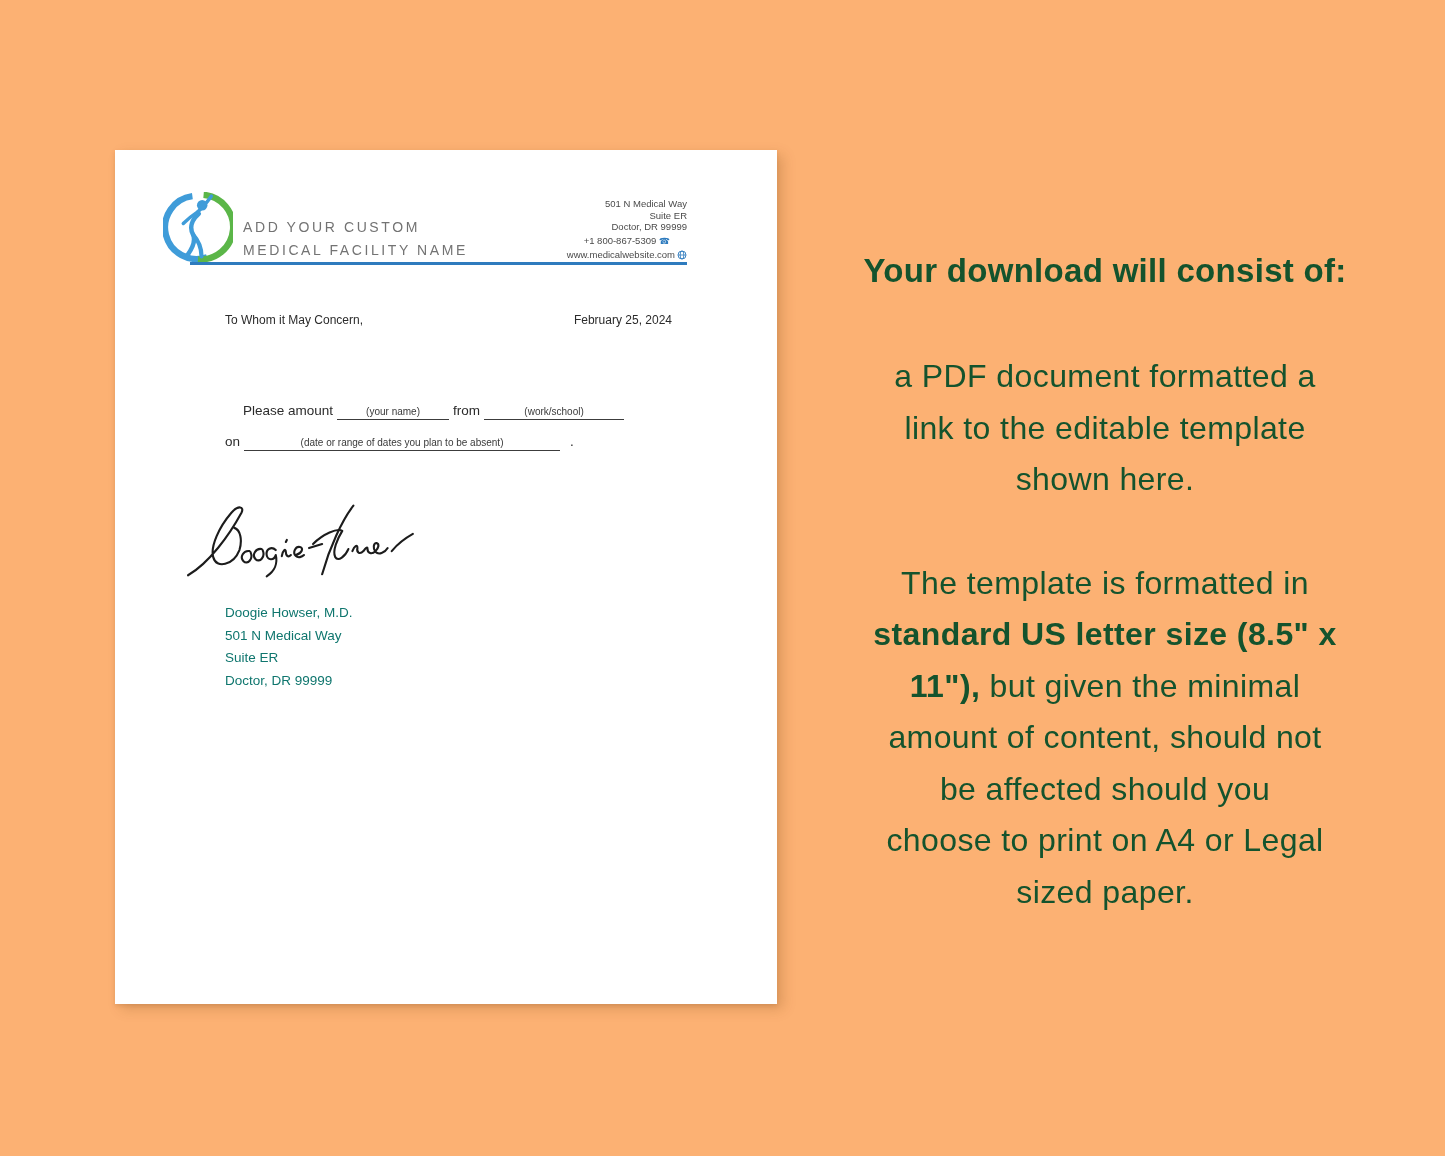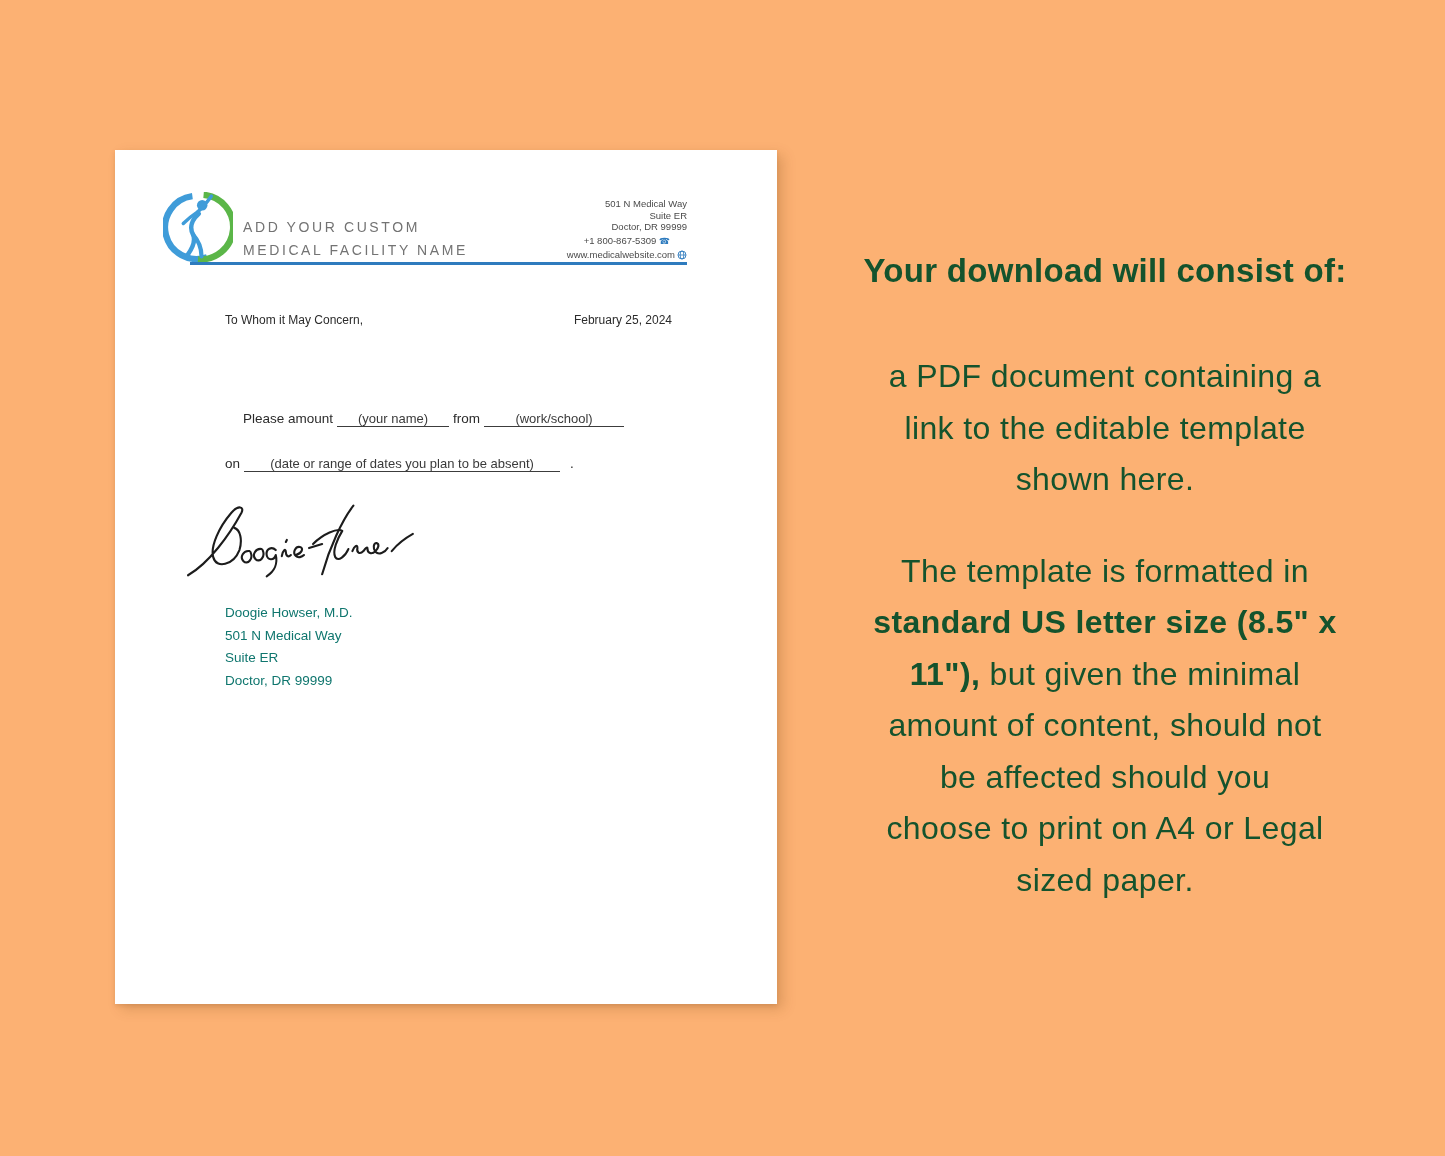--- a/index.html
+++ b/index.html
@@ -49,23 +49,23 @@
   .form {
     position:absolute; left:110px; top:247px; width:470px;
     font-size:13.5px; color:#2b2b2b; line-height:23.5px;
   }
   .form-line1 { padding-left:18px; white-space:nowrap; }
   .form-line2 { white-space:nowrap; }
   .blank {
     display:inline-block;
     border-bottom:1.4px solid #3c3c3c;
     text-align:center;
-    font-size:13px; line-height:14px; color:#3a3a3a;
+    font-size:10px; line-height:14px; color:#3a3a3a;
     vertical-align:baseline;
-    margin:15px 4px;
+    margin:8px 4px;
   }
   .blank-name { width:112px; }
   .blank-school { width:140px; }
   .blank-dates { width:316px; }
   .period { margin-left:6px; }
 
   .sig-svg { position:absolute; left:70px; top:352px; width:242px; height:82px; }
 
   .sig-block {
     position:absolute; left:110px; top:452px;
@@ -78,21 +78,21 @@
     text-align:center; color:#14532d;
   }
   .info-heading {
     font-size:33px; font-weight:bold; letter-spacing:.3px; line-height:40px;
   }
   .info-p {
     font-size:32px; line-height:51.5px; letter-spacing:.4px;
     white-space:pre-line;
   }
   .info-p1 { margin-top:60px; }
-  .info-p2 { margin-top:40px; }
+  .info-p2 { margin-top:52px; }
   .bold-seg { font-weight:bold; }
 </style>
 </head>
 <body>
 
 <div class="paper">
 
   <svg class="logo" viewBox="0 0 100 100">
     <path d="M42,6 A45,45 0 1 0 63,93" fill="none" stroke="#3F9CD9" stroke-width="9"></path>
     <path d="M58,4 A46,46 0 0 1 50,96" fill="none" stroke="#5BB648" stroke-width="9"></path>
@@ -157,21 +157,21 @@
     <div>Doogie Howser, M.D.</div>
     <div>501 N Medical Way</div>
     <div>Suite ER</div>
     <div>Doctor, DR 99999</div>
   </div>
 
 </div>
 
 <div class="info">
   <div class="info-heading">Your download will consist of:</div>
-  <div class="info-p info-p1">a PDF document containing a
+  <div class="info-p info-p1">a PDF document formatted a
 link to the editable template
 shown here.</div>
   <div class="info-p info-p2"><span>The template is formatted in
 </span><span class="bold-seg">standard US letter size (8.5" x
 11"),</span><span> but given the minimal
 amount of content, should not
 be affected should you
 choose to print on A4 or Legal
 sized paper.</span></div>
 </div>

